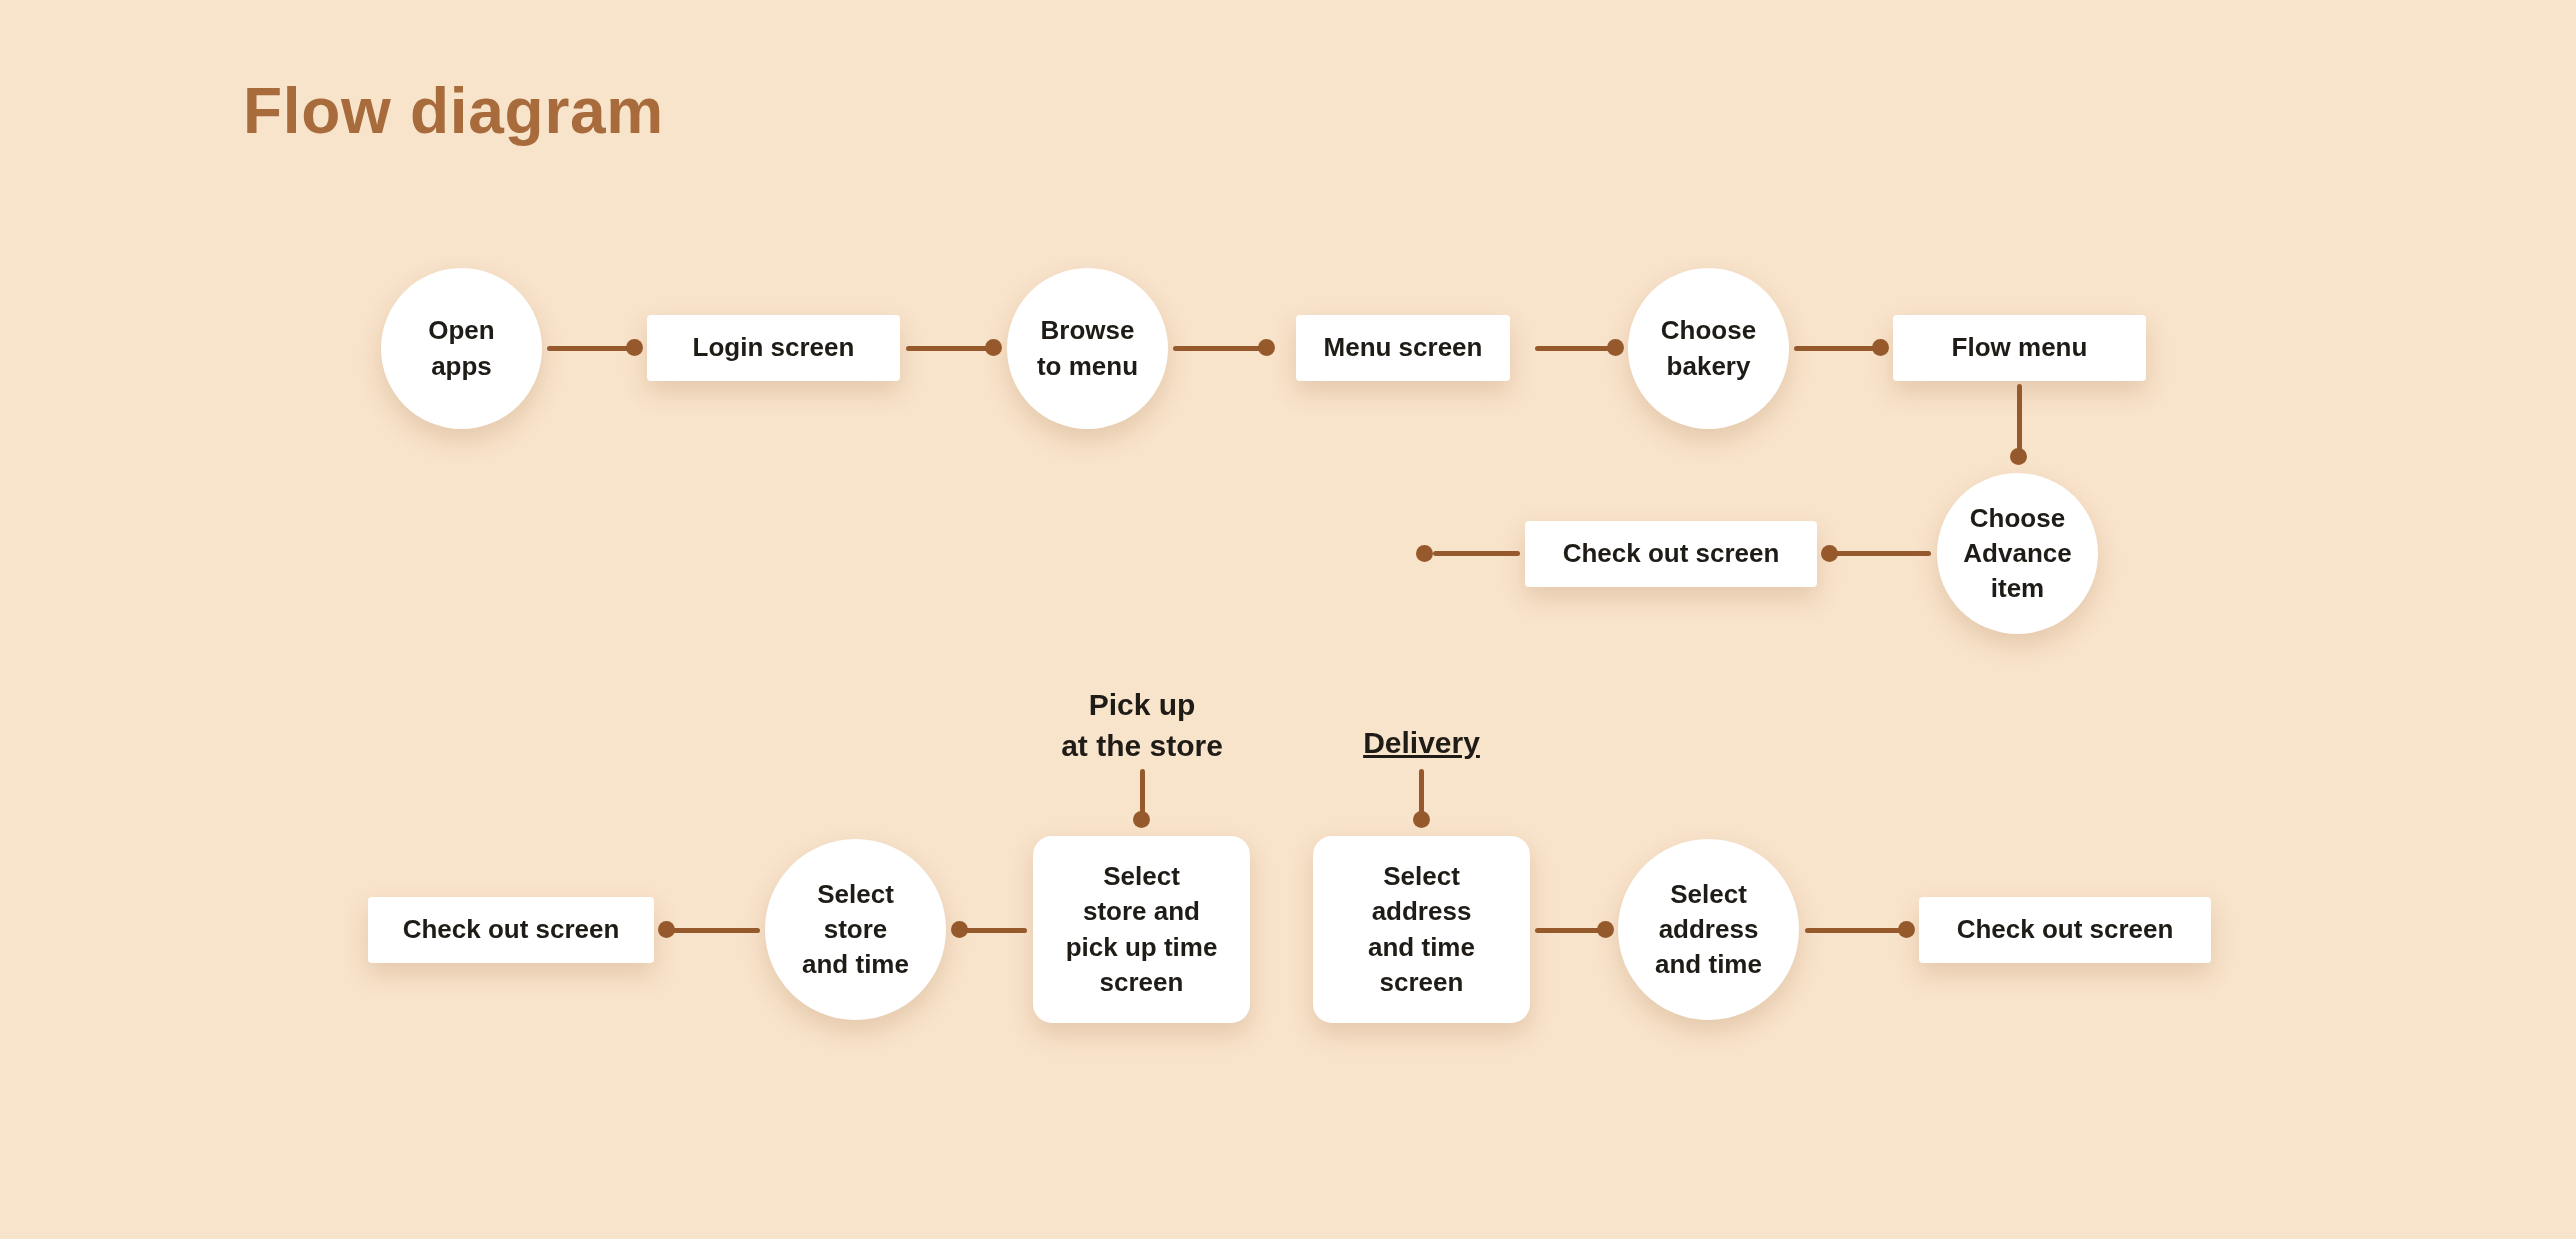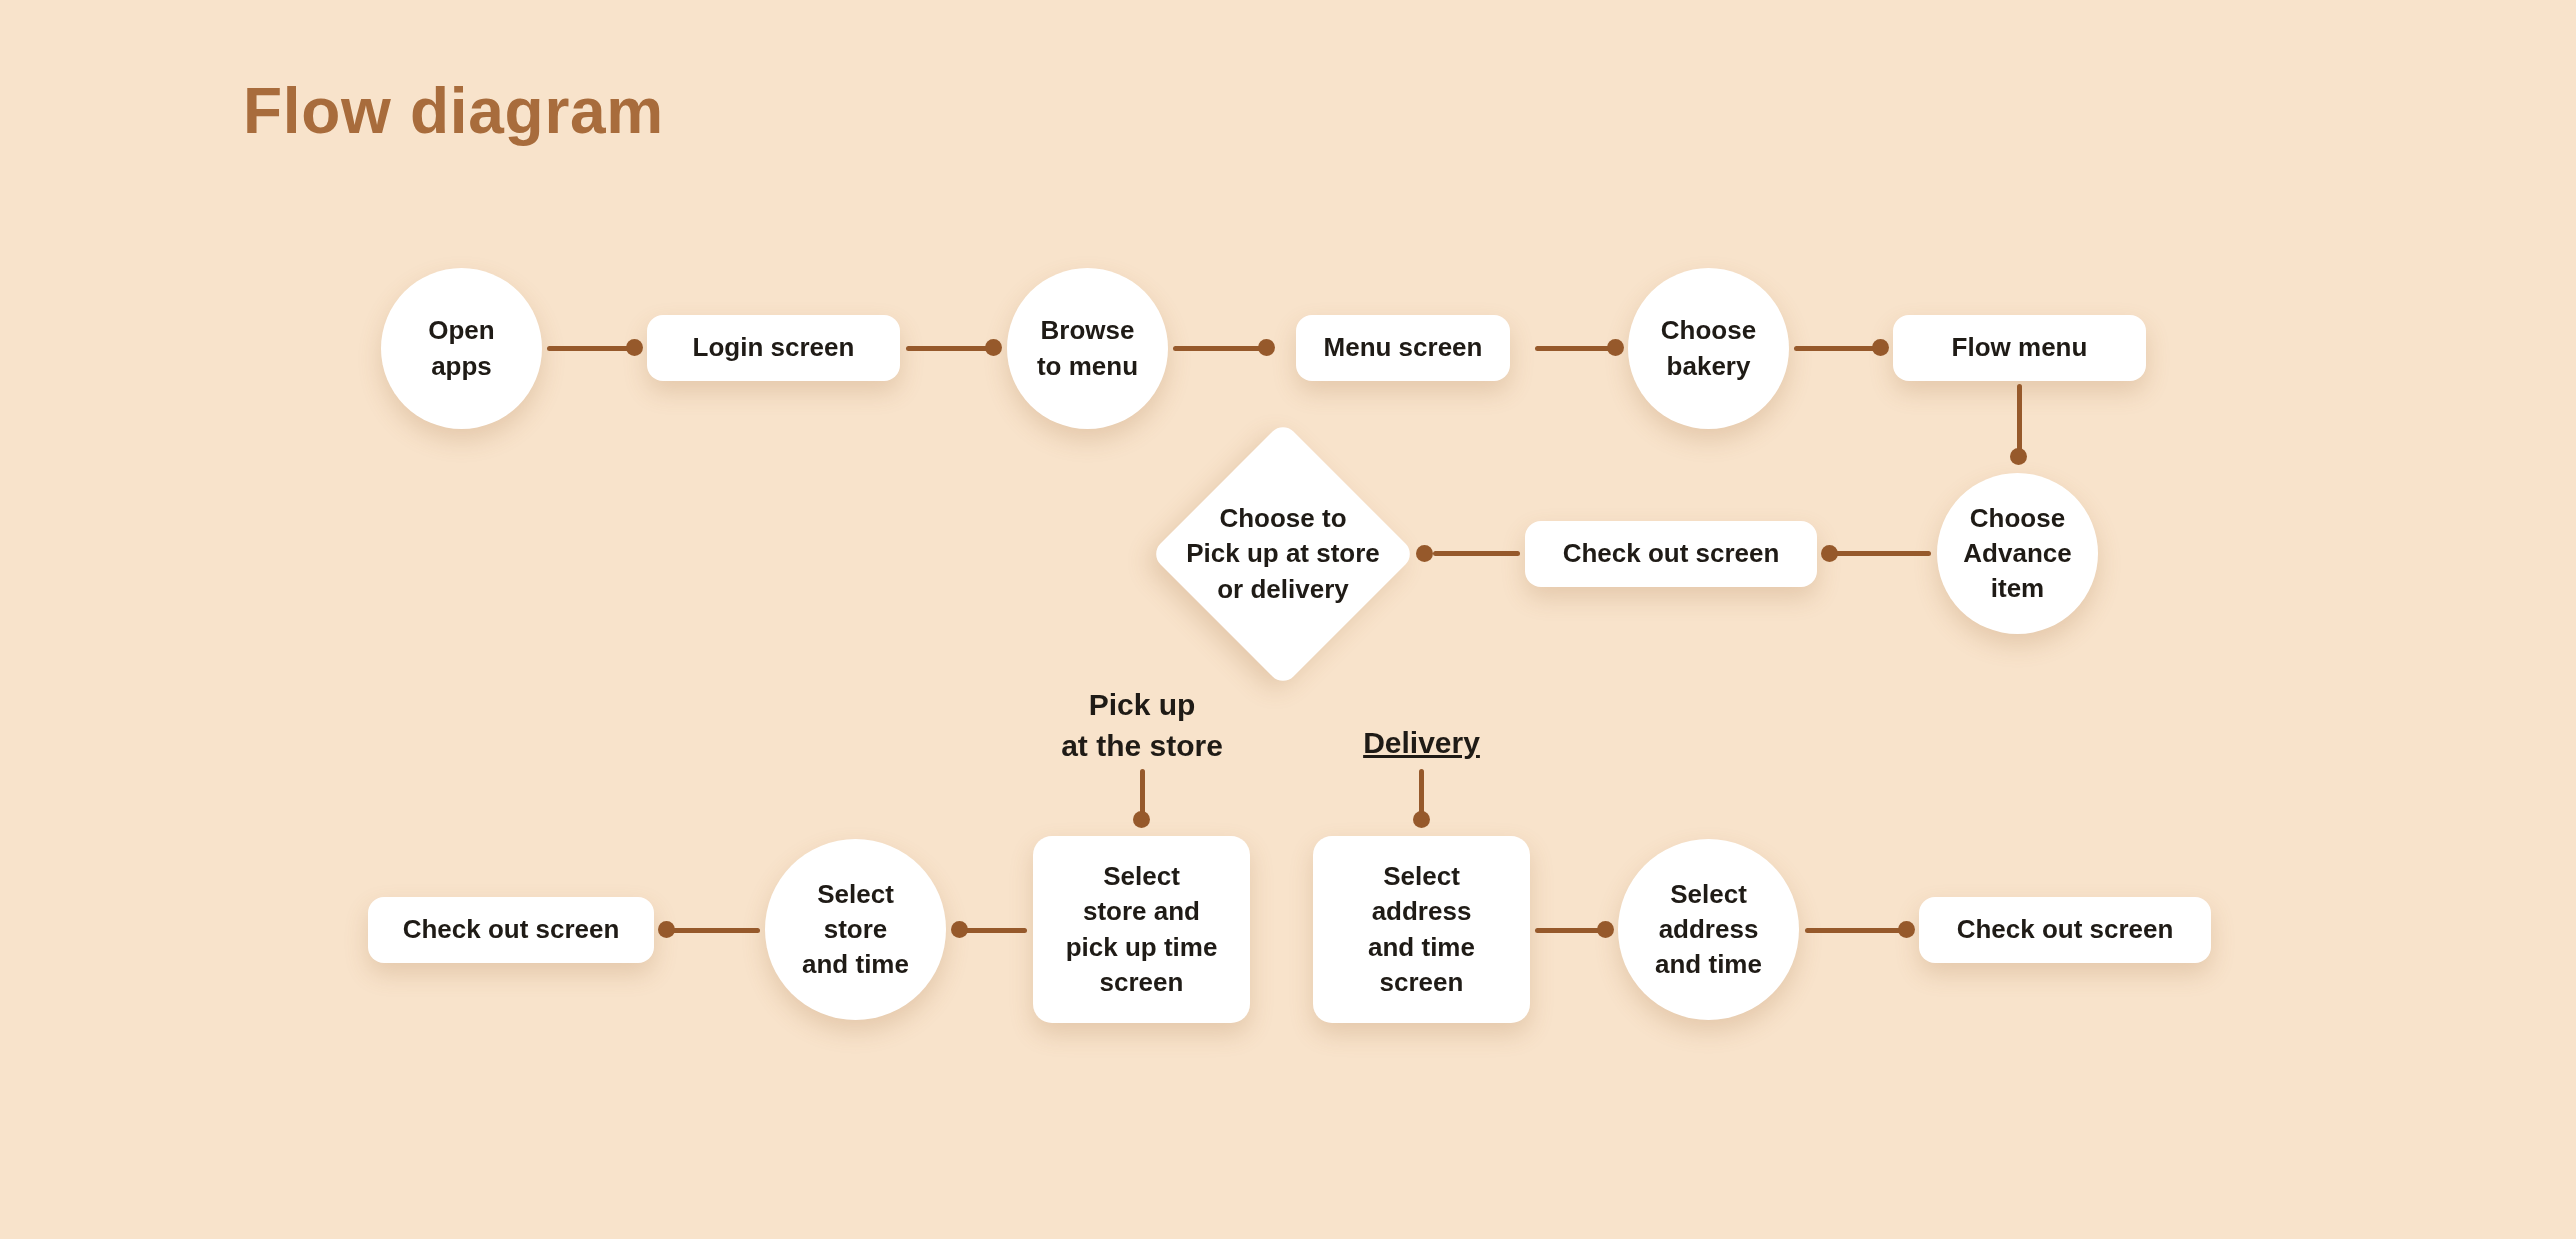--- a/index.html
+++ b/index.html
@@ -22,21 +22,21 @@
     position:absolute;left:243px;top:79px;
     font-size:64px;font-weight:800;color:var(--accent);
     letter-spacing:0.7px;line-height:1;
   }
   .node{
     position:absolute;background:var(--node-bg);
     display:flex;align-items:center;justify-content:center;
     box-shadow:0 10.7px 24px rgba(150,95,45,0.20);
   }
   .circle{border-radius:50%;}
-  .rect{border-radius:16px;}
+  .rect{border-radius:4px;}
   .square{border-radius:19px;}
   .node-label{
     font-weight:700;font-size:26px;line-height:1.35;color:var(--text);
     text-align:center;white-space:pre-line;
   }
   .floating-label{
     position:absolute;font-weight:700;font-size:30px;line-height:1.38;
     color:var(--text);text-align:center;white-space:pre-line;
   }
   .line{position:absolute;background:var(--connector);border-radius:2.7px;}
@@ -83,28 +83,20 @@
 
   <div class="node circle" style="left:1628px;top:268px;width:161px;height:161px;">
     <span class="node-label">Choose
 bakery</span>
   </div>
 
   <div class="node rect" style="left:1893px;top:315px;width:253px;height:66px;">
     <span class="node-label">Flow menu</span>
   </div>
 
-  <div class="diamond-wrap" style="left:1189px;top:460px;width:188px;height:188px;">
-    <div class="diamond-bg"></div>
-    <div class="diamond-label" style="left:-37px;top:0;width:262px;height:188px;">
-      <span class="node-label">Choose to
-Pick up at store
-or delivery</span>
-    </div>
-  </div>
 
   <div class="node rect" style="left:1525px;top:521px;width:292px;height:66px;">
     <span class="node-label">Check out screen</span>
   </div>
 
   <div class="node circle" style="left:1937px;top:473px;width:161px;height:161px;">
     <span class="node-label">Choose
 Advance
 item</span>
   </div>

